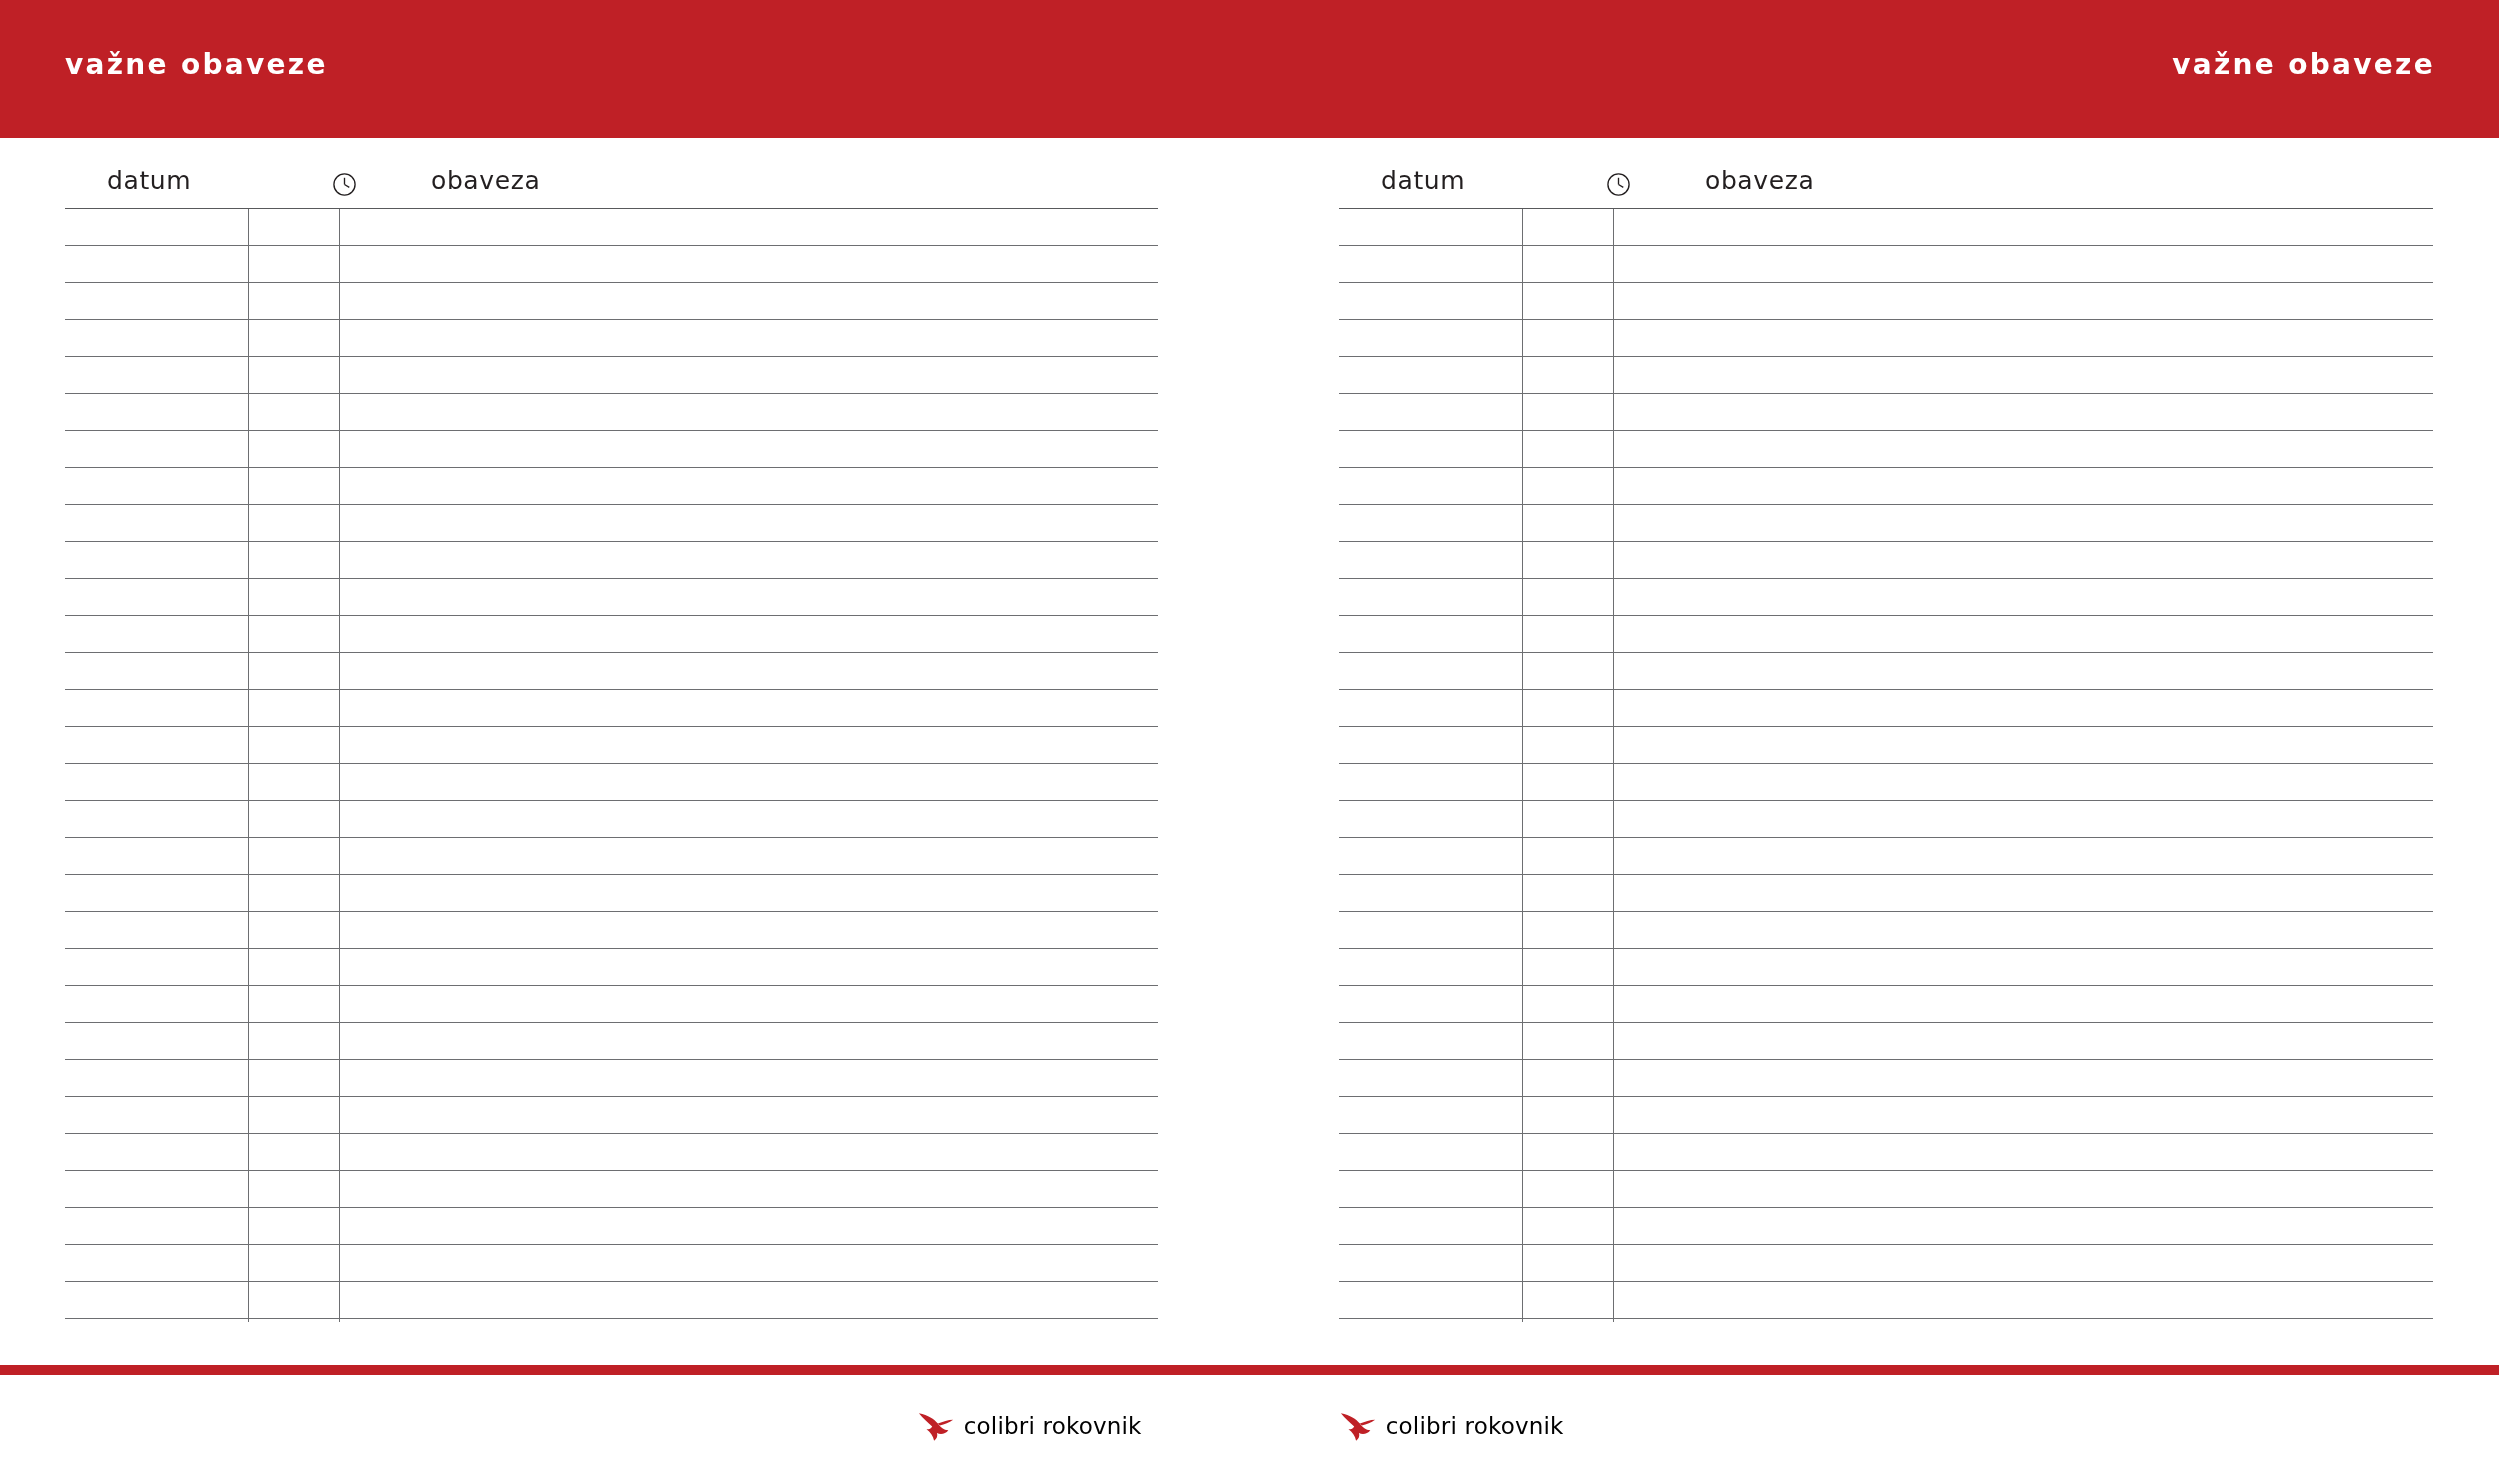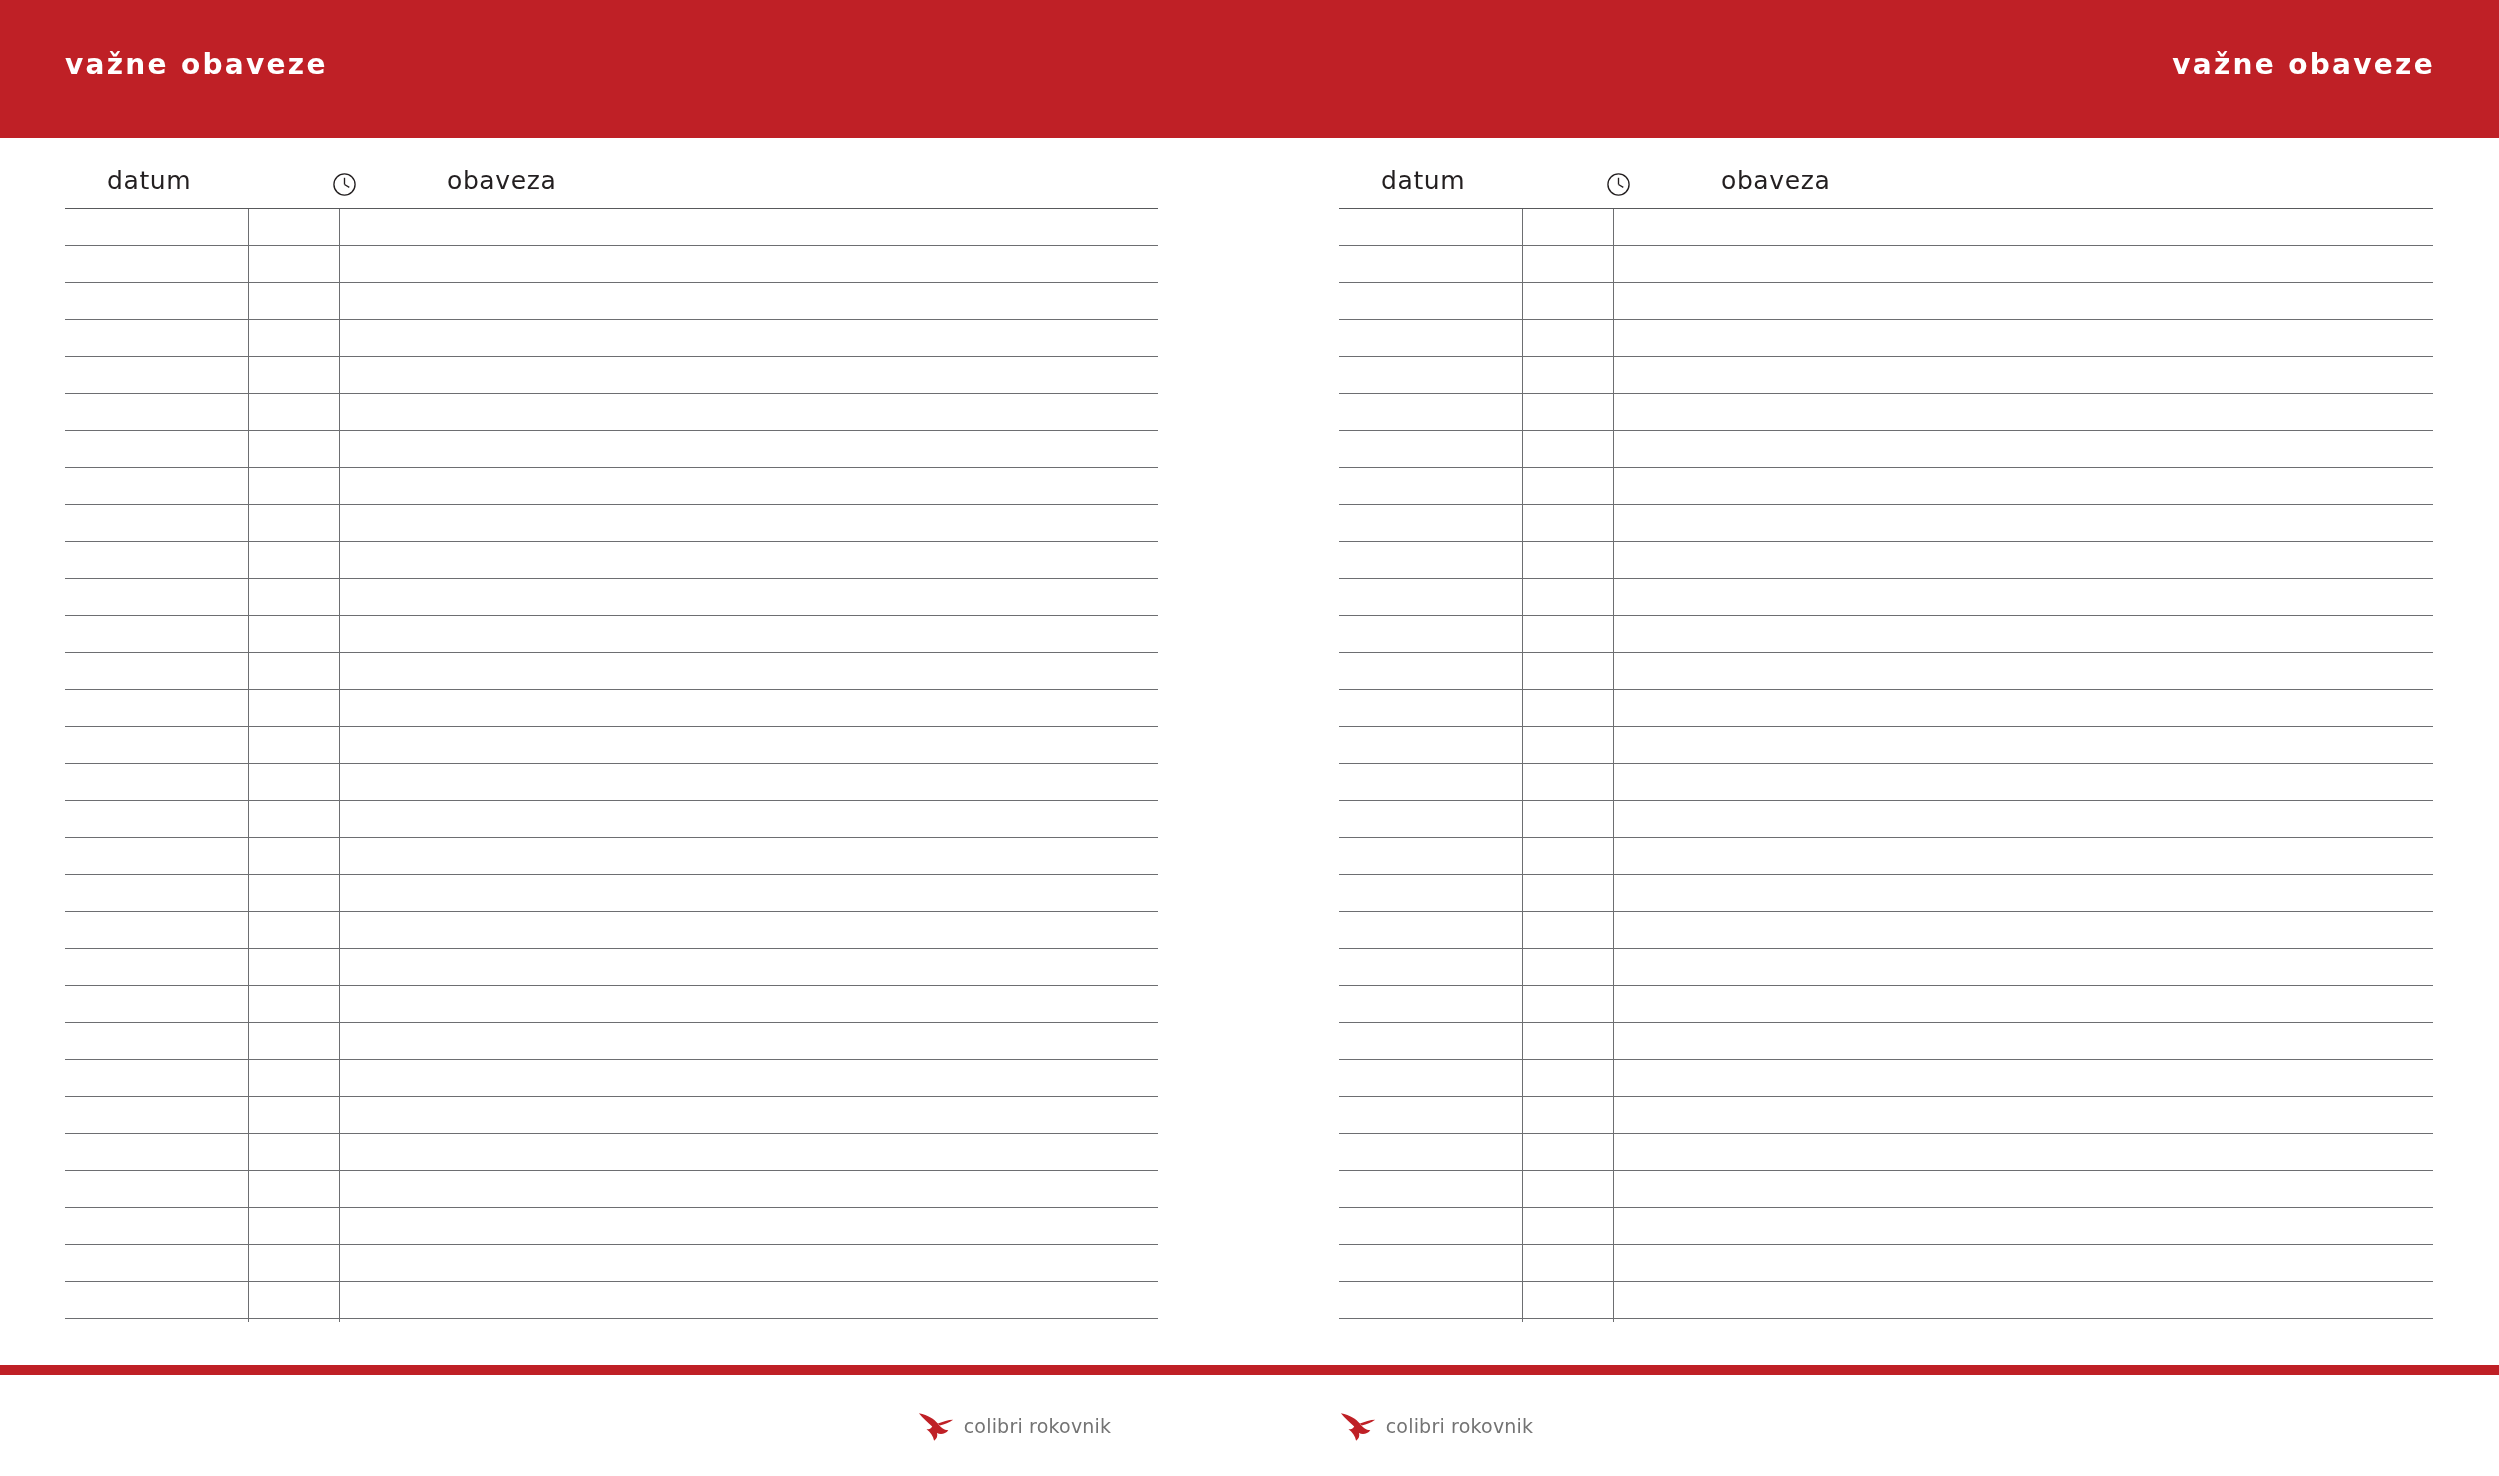--- a/index.html
+++ b/index.html
@@ -68,21 +68,21 @@
   }
   .th {
     position: absolute;
     bottom: 13.5px;
     font-size: 25px;
     color: #231f20;
     letter-spacing: 0.6px;
   }
   .th-datum { left: 42px; }
   .th-clock { left: 267px; bottom: 11.5px; }
-  .th-obaveza { left: 382px; }
+  .th-obaveza { left: 366px; }
 
   .clock-icon {
     display: block;
     width: 25px;
     height: 25px;
   }
 
   
   .grid {
     position: relative;
@@ -129,22 +129,22 @@
   .brand {
     position: absolute;
     top: 34px;
     display: flex;
     align-items: center;
     gap: 8.7px;
   }
   .brand.left  { left: 917px; }
   .brand.right { left: 1339px; }
   .brand-name {
-    font-size: 19px;
-    color: #737373;
+    font-size: 23px;
+    color: #000000;
     letter-spacing: 0.2px;
   }
   .bird {
     display: block;
     width: 38px;
     height: 33px;
   }
 </style>
 </head>
 <body>

